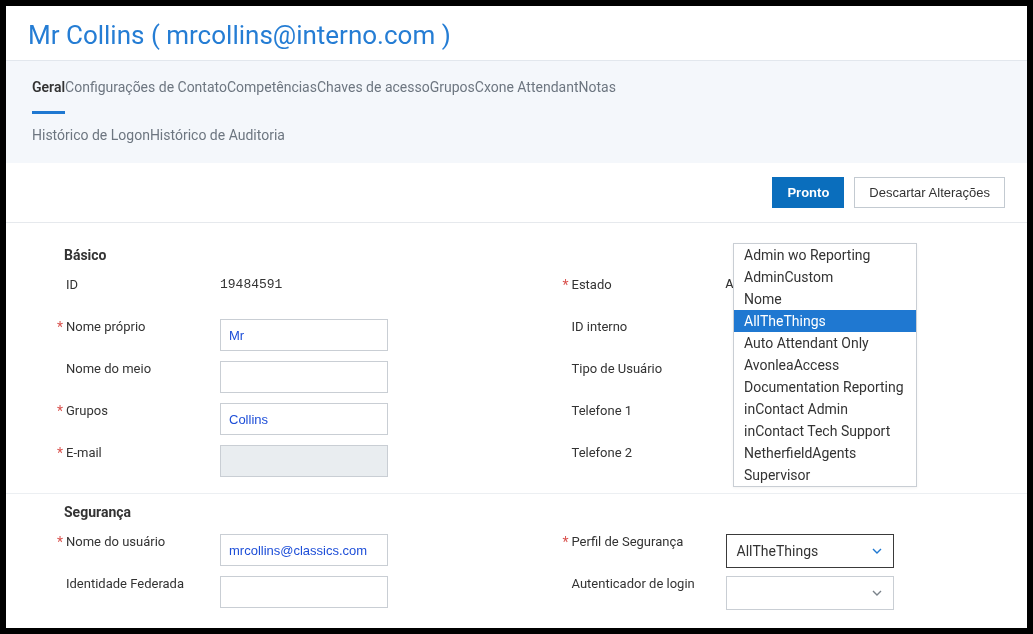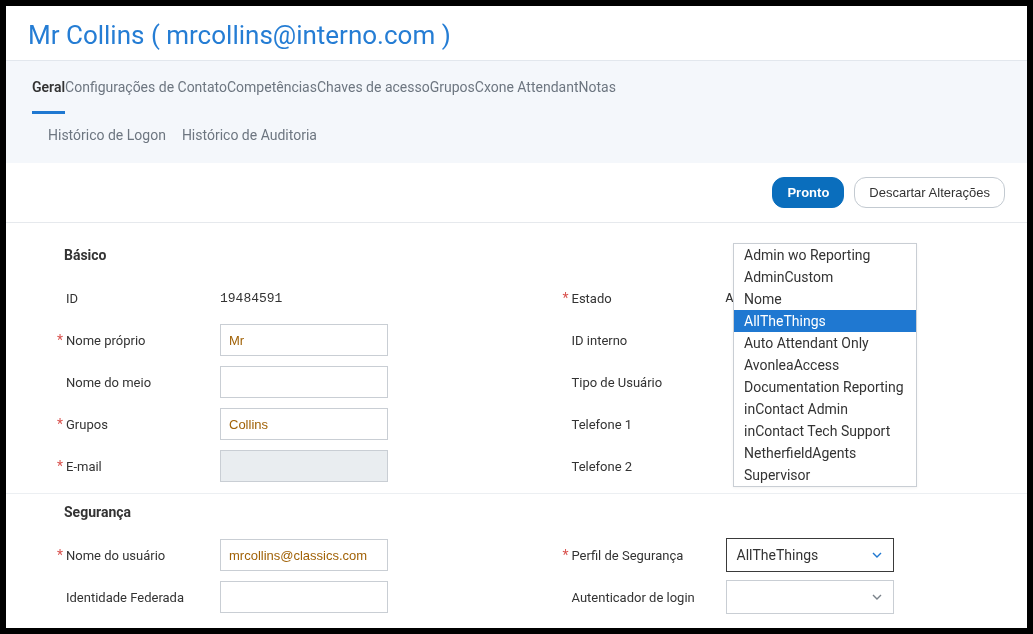--- a/index.html
+++ b/index.html
@@ -46,33 +46,32 @@
       color: #333;
       font-weight: 600;
       border-bottom: 3px solid #1f78d1;
       margin-bottom: -1px;
     }
     .tabs-row-2 {
       padding-bottom: 6px;
     }
     .tabs-row-2 .tab {
       padding: 14px 0 14px;
-      margin-left: 16px;
     }
     .action-bar {
       display: flex;
       justify-content: flex-end;
       gap: 10px;
       padding: 14px 22px;
       border-bottom: 1px solid #e6e9ed;
     }
     .btn {
       padding: 7px 14px;
       font-size: 13px;
-      border-radius: 12px;
+      border-radius: 0;
       cursor: pointer;
       border: 1px solid;
     }
     .btn-primary {
       background: #0a6ebd;
       color: #fff;
       border-color: #0a6ebd;
       font-weight: 600;
     }
     .btn-secondary {
@@ -91,21 +90,21 @@
       color: #333;
       padding: 10px 0 14px 10px;
     }
     .form-grid {
       display: grid;
       grid-template-columns: 1fr 1fr;
       column-gap: 60px;
     }
     .field {
       display: flex;
-      align-items: center;
+      align-items: flex-start;
       min-height: 42px;
       position: relative;
     }
     .req {
       color: #d9534f;
       width: 12px;
       text-align: center;
       font-size: 14px;
       flex-shrink: 0;
     }
@@ -119,21 +118,21 @@
       font-size: 13px;
       color: #333;
       font-family: Liberation Mono, monospace;
     }
     .input {
       width: 168px;
       height: 32px;
       border: 1px solid #c9ced4;
       padding: 0 8px;
       font-size: 13px;
-      color: #a16207;
+      color: #1d4ed8;
       background: #fff;
     }
     .input.disabled {
       background: #e9edf0;
       color: #888;
     }
     .select {
       width: 168px;
       height: 34px;
       border: 1px solid #3a3a3a;

